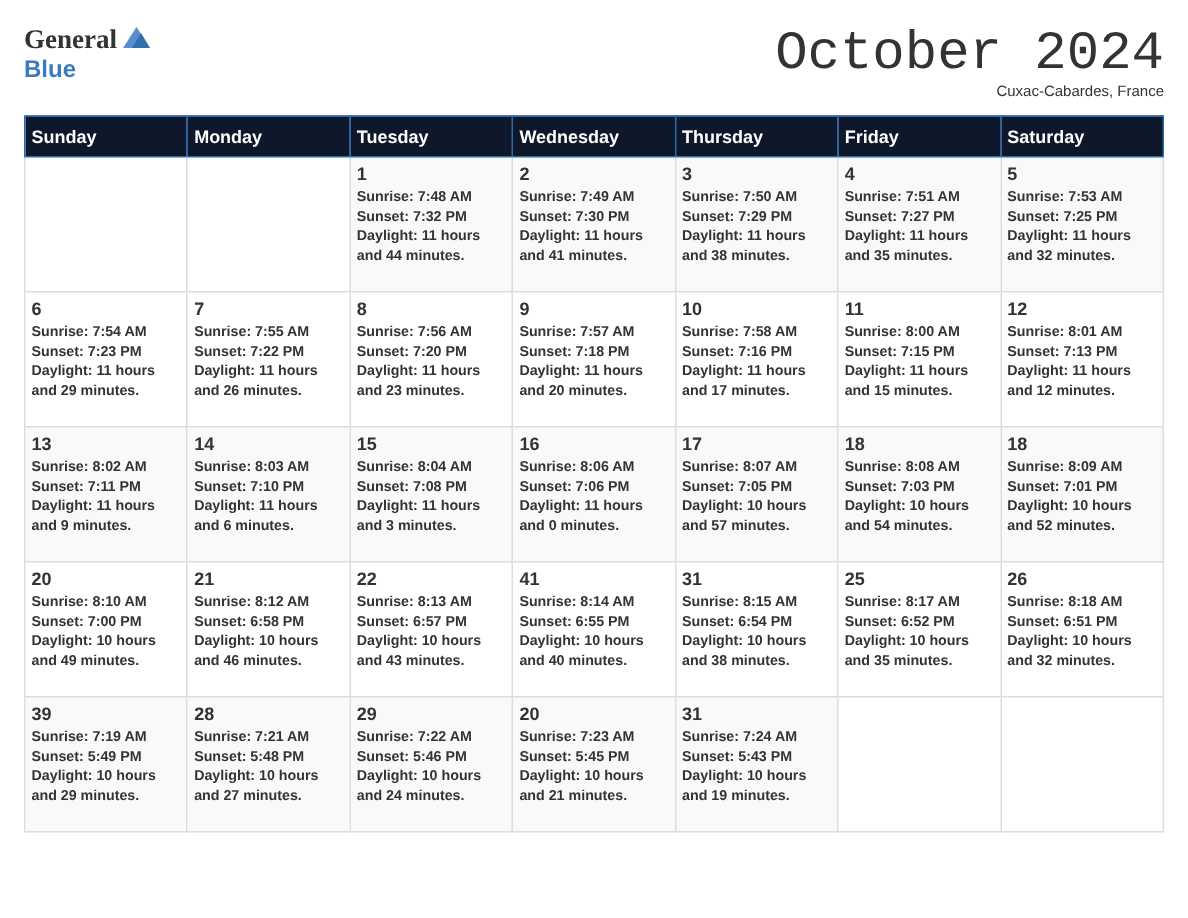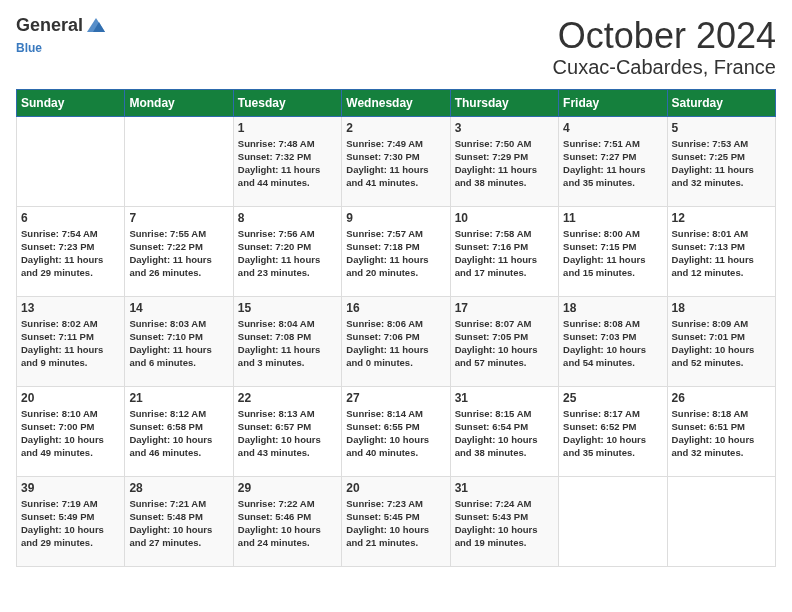--- a/index.html
+++ b/index.html
@@ -20,53 +20,54 @@
       display: flex;
       align-items: center;
     }
     .logo-text-general {
       font-size: 18px;
       font-weight: bold;
       color: #333;
       line-height: 1.1;
     }
     .logo-text-blue {
-      font-size: 12px;
+      font-size: 16px;
       font-weight: bold;
       color: #3a7abf;
       line-height: 1.1;
     }
     .logo-icon {
       width: 22px;
       height: 22px;
       margin-left: 2px;
       display: inline-block;
       position: relative;
       top: -2px;
     }
     .title-block {
       text-align: right;
     }
     .month-title {
       font-size: 36px;
       font-weight: normal;
       color: #333;
       line-height: 1.1;
+      font-family: Liberation Mono, monospace;
     }
     .subtitle {
-      font-size: 20px;
+      font-size: 10px;
       color: #333;
     }
     table {
       width: 100%;
       border-collapse: collapse;
       table-layout: fixed;
     }
     thead tr th {
-      background-color: #15803d;
+      background-color: #0f172a;
       color: #fff;
       font-size: 12px;
       font-weight: bold;
       padding: 6px 4px;
       text-align: left;
       border: 1px solid #2d6aac;
     }
     tbody tr td {
       border: 1px solid #ddd;
       vertical-align: top;
@@ -93,21 +94,21 @@
     .empty-cell {
       background: #fff !important;
     }
   </style>
 </head>
 <body>
 
 <div class="header">
   <div class="logo">
     <div>
-      <div style="display:flex;">
+      <div style="display:flex;align-items:center;font-family:Liberation Serif, serif;">
         <span class="logo-text-general">General</span>
         <svg class="logo-icon" viewBox="0 0 22 22" xmlns="http://www.w3.org/2000/svg">
           <polygon points="2,18 11,4 20,18" fill="#3a7abf" opacity="0.85"></polygon>
           <polygon points="8,18 14,8 20,18" fill="#2d6aac" opacity="0.9"></polygon>
         </svg>
       </div>
       <div>
         <span class="logo-text-blue">Blue</span>
       </div>
     </div>
@@ -222,21 +223,21 @@
         </td>
         <td>
           <div class="day-number">21</div>
           <div class="day-info">Sunrise: 8:12 AM<br>Sunset: 6:58 PM<br>Daylight: 10 hours and 46 minutes.</div>
         </td>
         <td>
           <div class="day-number">22</div>
           <div class="day-info">Sunrise: 8:13 AM<br>Sunset: 6:57 PM<br>Daylight: 10 hours and 43 minutes.</div>
         </td>
         <td>
-          <div class="day-number">27</div>
+          <div class="day-number">41</div>
           <div class="day-info">Sunrise: 8:14 AM<br>Sunset: 6:55 PM<br>Daylight: 10 hours and 40 minutes.</div>
         </td>
         <td>
           <div class="day-number">31</div>
           <div class="day-info">Sunrise: 8:15 AM<br>Sunset: 6:54 PM<br>Daylight: 10 hours and 38 minutes.</div>
         </td>
         <td>
           <div class="day-number">25</div>
           <div class="day-info">Sunrise: 8:17 AM<br>Sunset: 6:52 PM<br>Daylight: 10 hours and 35 minutes.</div>
         </td>

